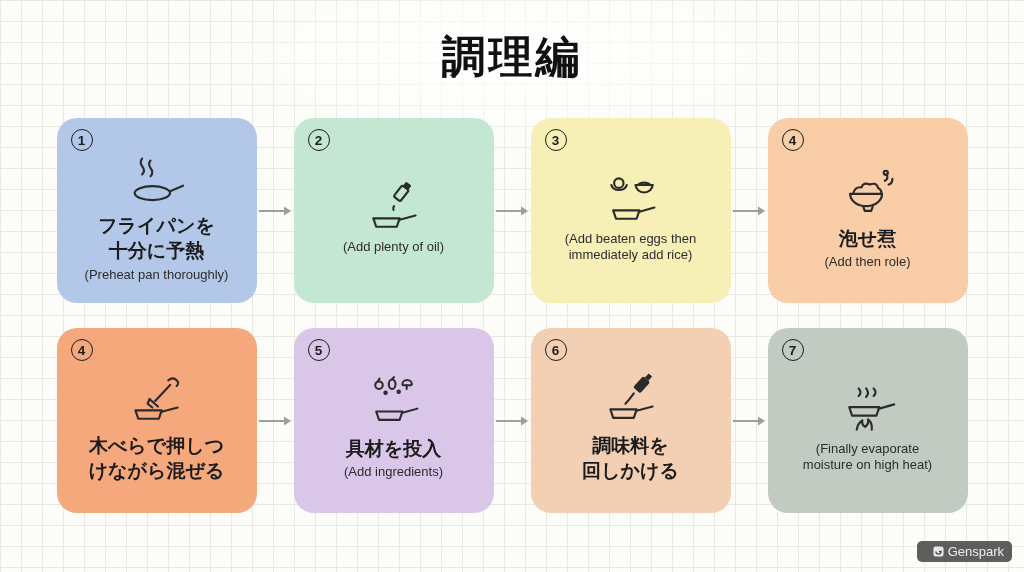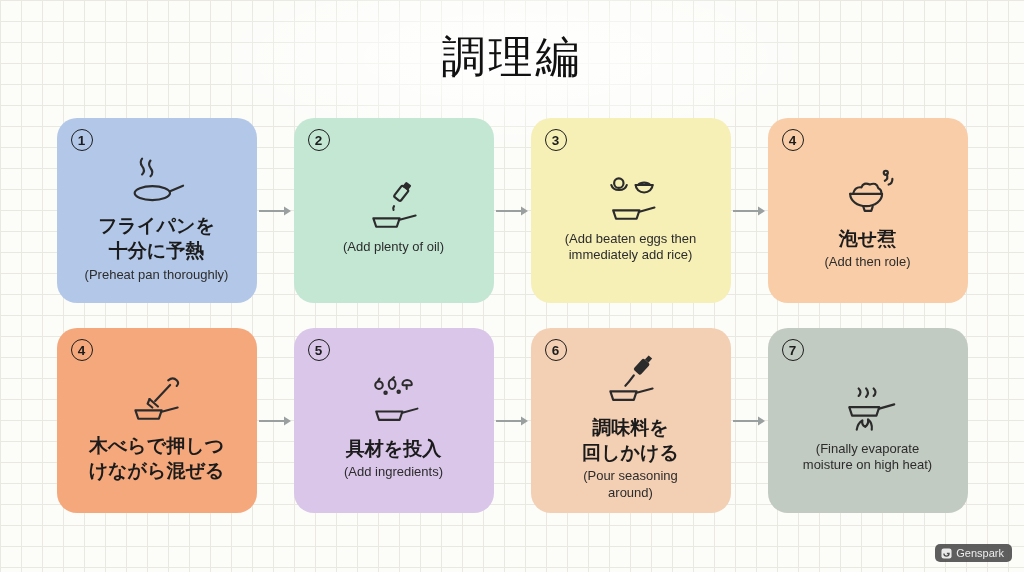--- a/index.html
+++ b/index.html
@@ -9,21 +9,21 @@
     background-color:#fcfcf9;
     background-image:
       radial-gradient(ellipse 430px 130px at 512px 58px, rgba(255,255,255,.96), rgba(255,255,255,0) 72%),
       linear-gradient(#e9e9e2 1px, transparent 1px),
       linear-gradient(90deg,#e9e9e2 1px, transparent 1px);
     background-size:auto, 21px 21px, 21px 21px;
     position:relative; overflow:hidden;
   }
   .title {
     position:absolute; top:28px; left:0; width:100%;
-    text-align:center; font-size:44px; font-weight:400; color:#111;
+    text-align:center; font-size:44px; font-weight:700; color:#111;
     letter-spacing:3px;
   }
   .row { position:absolute; left:0; width:100%; display:flex; justify-content:center; align-items:center; }
   .row1 { top:118px; }
   .row2 { top:328px; }
   .card {
     width:200px; height:185px; border-radius:20px; position:relative;
     display:flex; flex-direction:column; align-items:center; justify-content:center;
     padding:14px 8px 10px;
   }
@@ -38,22 +38,22 @@
     font-size:19px; font-weight:700; color:#1b1b1b; text-align:center;
     line-height:1.3; white-space:pre-line; margin-top:6px;
   }
   .en {
     font-size:13px; color:#2c2c2c; text-align:center;
     line-height:1.25; white-space:pre-line; margin-top:3px;
   }
   .arrow { width:37px; display:flex; align-items:center; justify-content:center; }
   .badge {
     position:absolute; right:12px; bottom:10px;
-    background:rgba(72,72,72,.88); color:#ededed; font-size:11px;
-    padding:3px 8px 3px 6px; border-radius:5px;
+    background:rgba(72,72,72,.88); color:#ededed; font-size:13px;
+    padding:3px 8px 3px 16px; border-radius:5px;
     display:flex; align-items:center; gap:4px;
   }
 </style>
 </head>
 <body>
 
 <div class="title">調理編</div>
 
 <div class="row row1">
 
@@ -219,22 +219,20 @@
             <rect x="41.5" y="-1" width="5" height="6" fill="#2b2b2b" stroke="none"></rect>
           </g>
           <path d="M35 22 q-5 7 -9 11"></path>
           <path d="M10 39 L38 39 L35 48 L13 48 Z"></path>
           <path d="M38 40.5 L55 36"></path>
         </g>
       </svg>
     </div>
     <div class="jp">調味料を
 回しかける</div>
-    <div class="en">(Pour seasoning
-around)</div>
   </div>
 
   <div class="arrow">
     <svg width="34" height="12" viewBox="0 0 34 12">
       <line x1="1" y1="6" x2="26" y2="6" stroke-width="2" stroke="#9aa0a0"></line>
       <path d="M26 1.5 L33 6 L26 10.5 Z" fill="#9aa0a0"></path>
     </svg>
   </div>
 
   <div class="card" style="background: rgb(194, 203, 194);">

